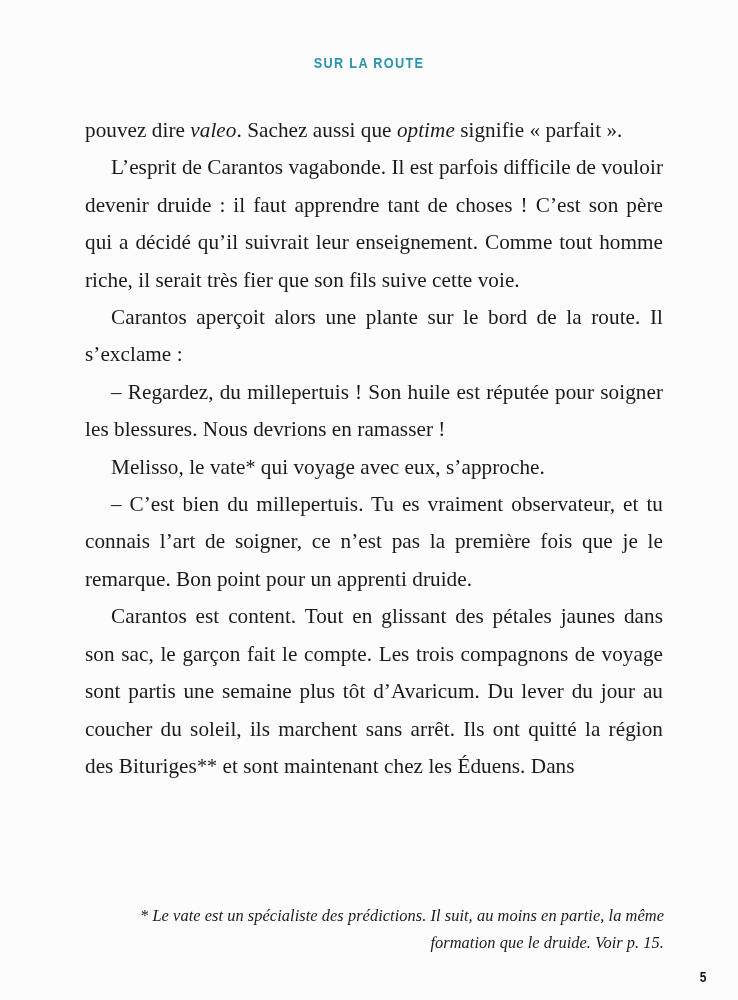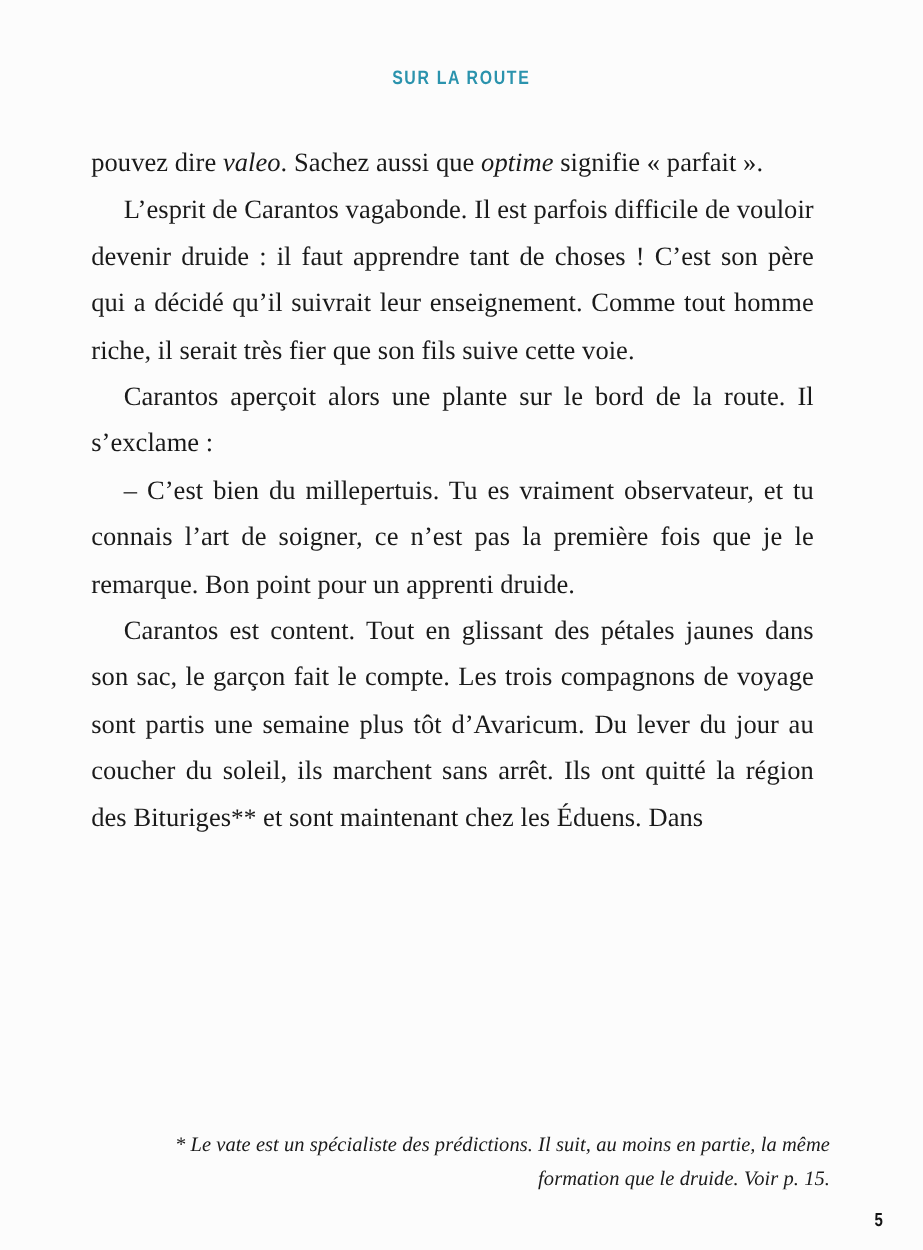--- a/index.html
+++ b/index.html
@@ -37,21 +37,21 @@
     color: #2b93ad;
     transform: scaleX(0.82);
     transform-origin: center top;
     line-height: 1;
     white-space: nowrap;
   }
 
   
   .textblock {
     position: absolute;
-    left: 73px;
+    left: 85px;
     top: 112px;
     width: 578px;
   }
 
   p.para {
     margin: 0;
     font-size: 21.2px;
     line-height: 37.4px;
     text-align: justify;
     text-justify: inter-word;
@@ -116,21 +116,23 @@
   <div class="running-head">SUR LA ROUTE</div>
 
   <div class="textblock">
 
     <p class="para"><span>pouvez dire </span><span class="it">valeo</span><span>. Sachez aussi que </span><span class="it">optime</span><span> signifie « parfait ».</span></p>
 
     <p class="para indent"><span>L’esprit de Carantos vagabonde. Il est parfois difficile de vouloir devenir druide : il faut apprendre tant de choses ! C’est son père qui a décidé qu’il suivrait leur enseignement. Comme tout homme riche, il serait très fier que son fils suive cette voie.</span></p>
 
     <p class="para indent"><span>Carantos aperçoit alors une plante sur le bord de la route. Il s’exclame :</span></p>
 
+    <p class="para indent"><span>– Regardez, du millepertuis ! Son huile est réputée pour soigner les blessures. Nous devrions en ramasser !</span></p>
 
+    <p class="para indent"><span>Melisso, le vate</span><sup class="fn">*</sup><span> qui voyage avec eux, s’approche.</span></p>
 
     <p class="para indent"><span>– C’est bien du millepertuis. Tu es vraiment observateur, et tu connais l’art de soigner, ce n’est pas la première fois que je le remarque. Bon point pour un apprenti druide.</span></p>
 
     <p class="para indent"><span>Carantos est content. Tout en glissant des pétales jaunes dans son sac, le garçon fait le compte. Les trois compagnons de voyage sont partis une semaine plus tôt d’Avaricum. Du lever du jour au coucher du soleil, ils marchent sans arrêt. Ils ont quitté la région des Bituriges</span><sup class="fn">**</sup><span> et sont maintenant chez les Éduens. Dans</span></p>
 
   </div>
 
   <div class="footnotes">
     <p class="footnote">* Le vate est un spécialiste des prédictions. Il suit, au moins en partie, la même formation que le druide. Voir p. 15.</p>
   </div>

